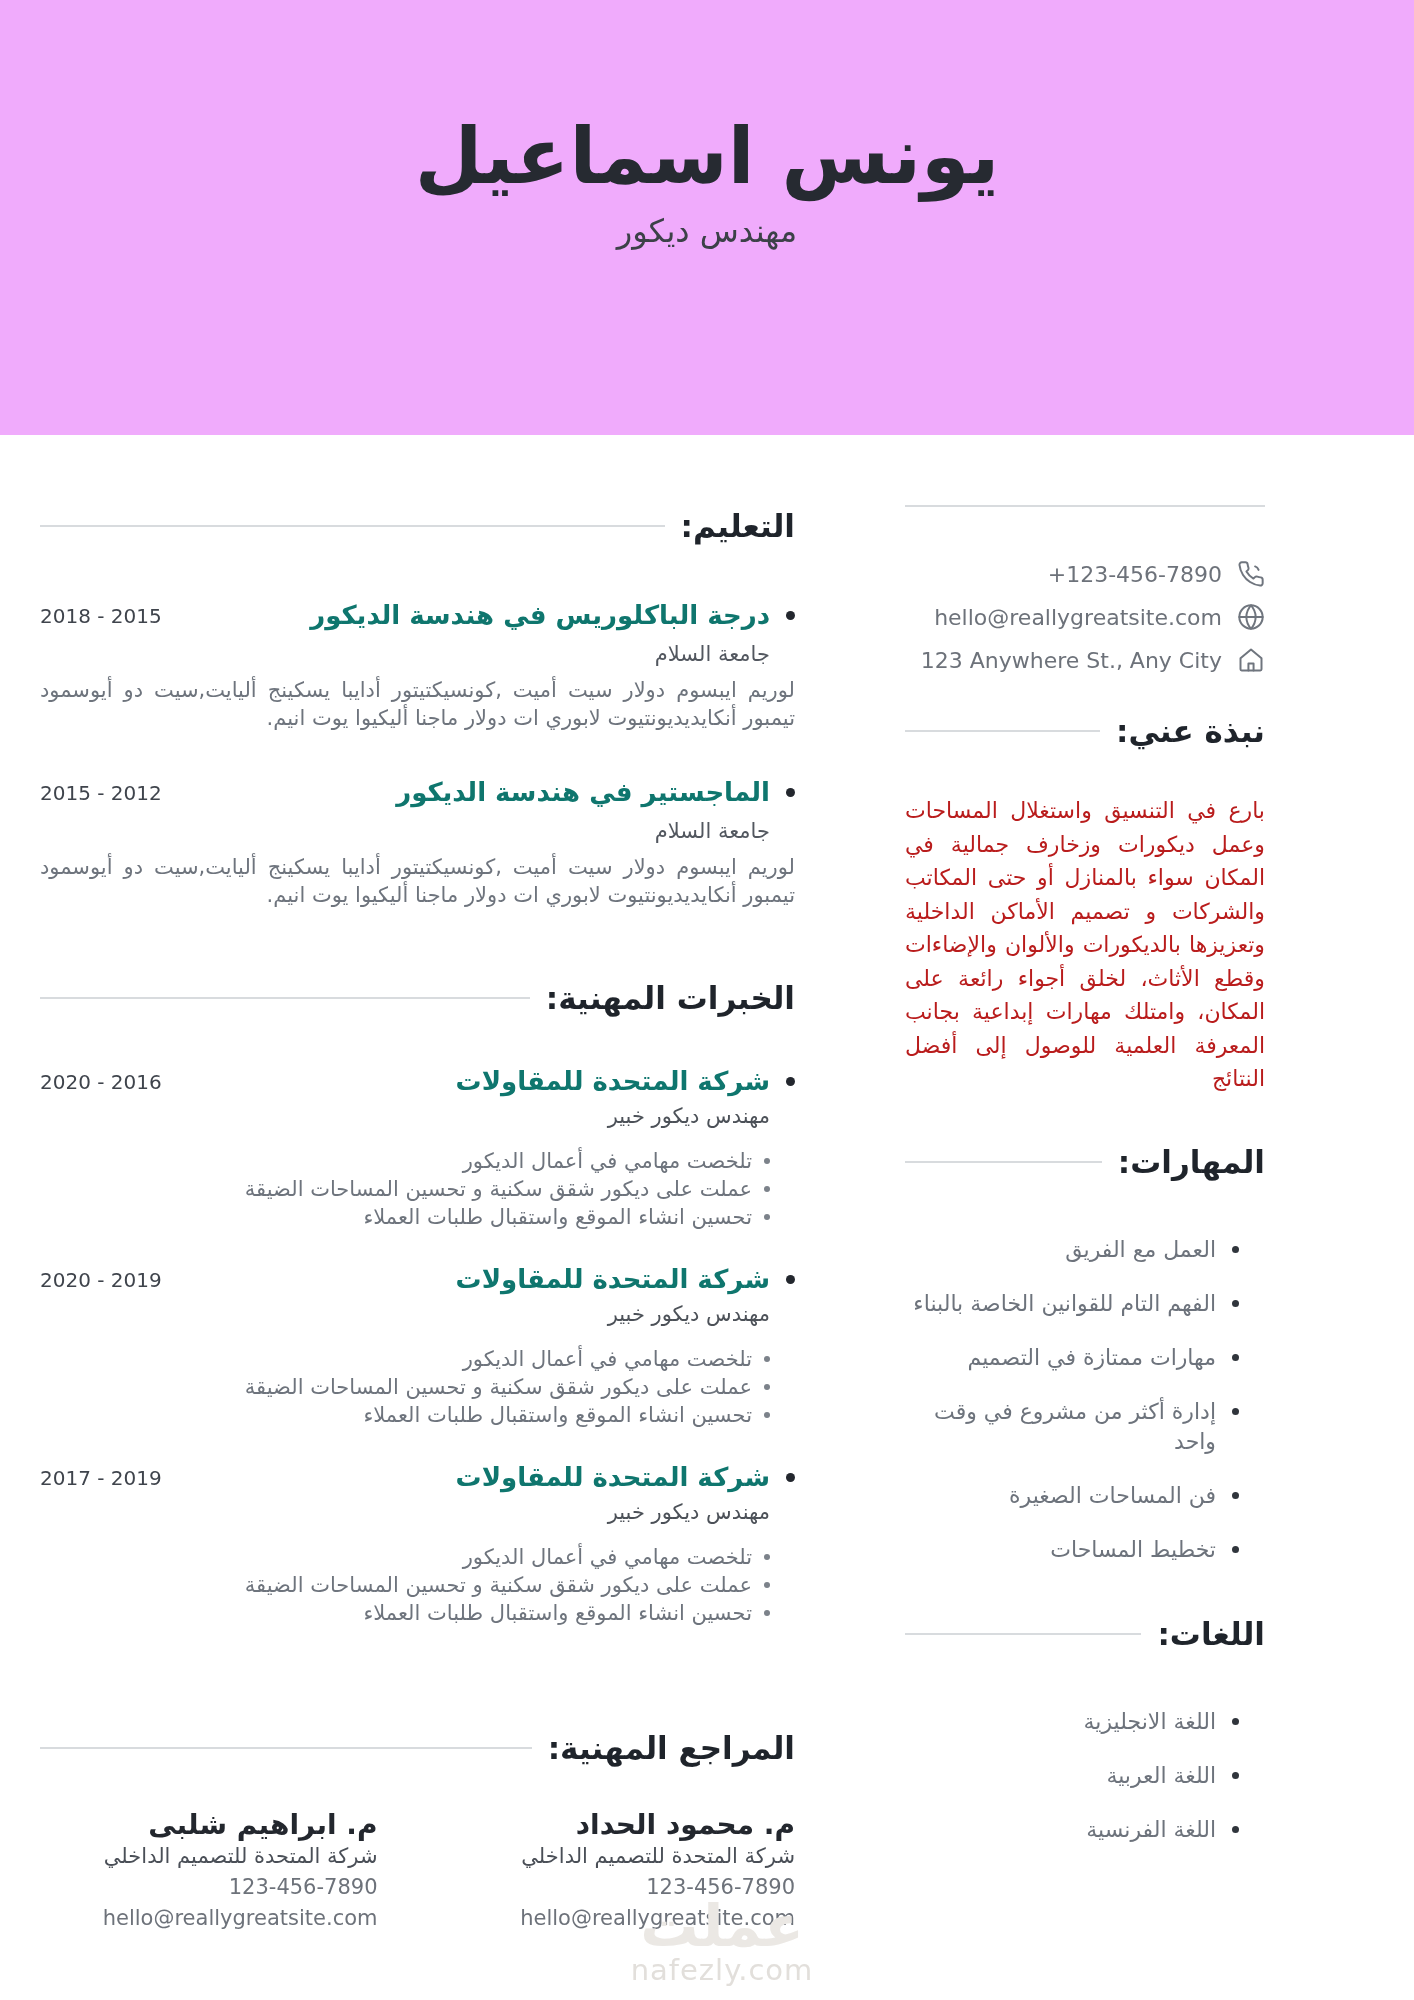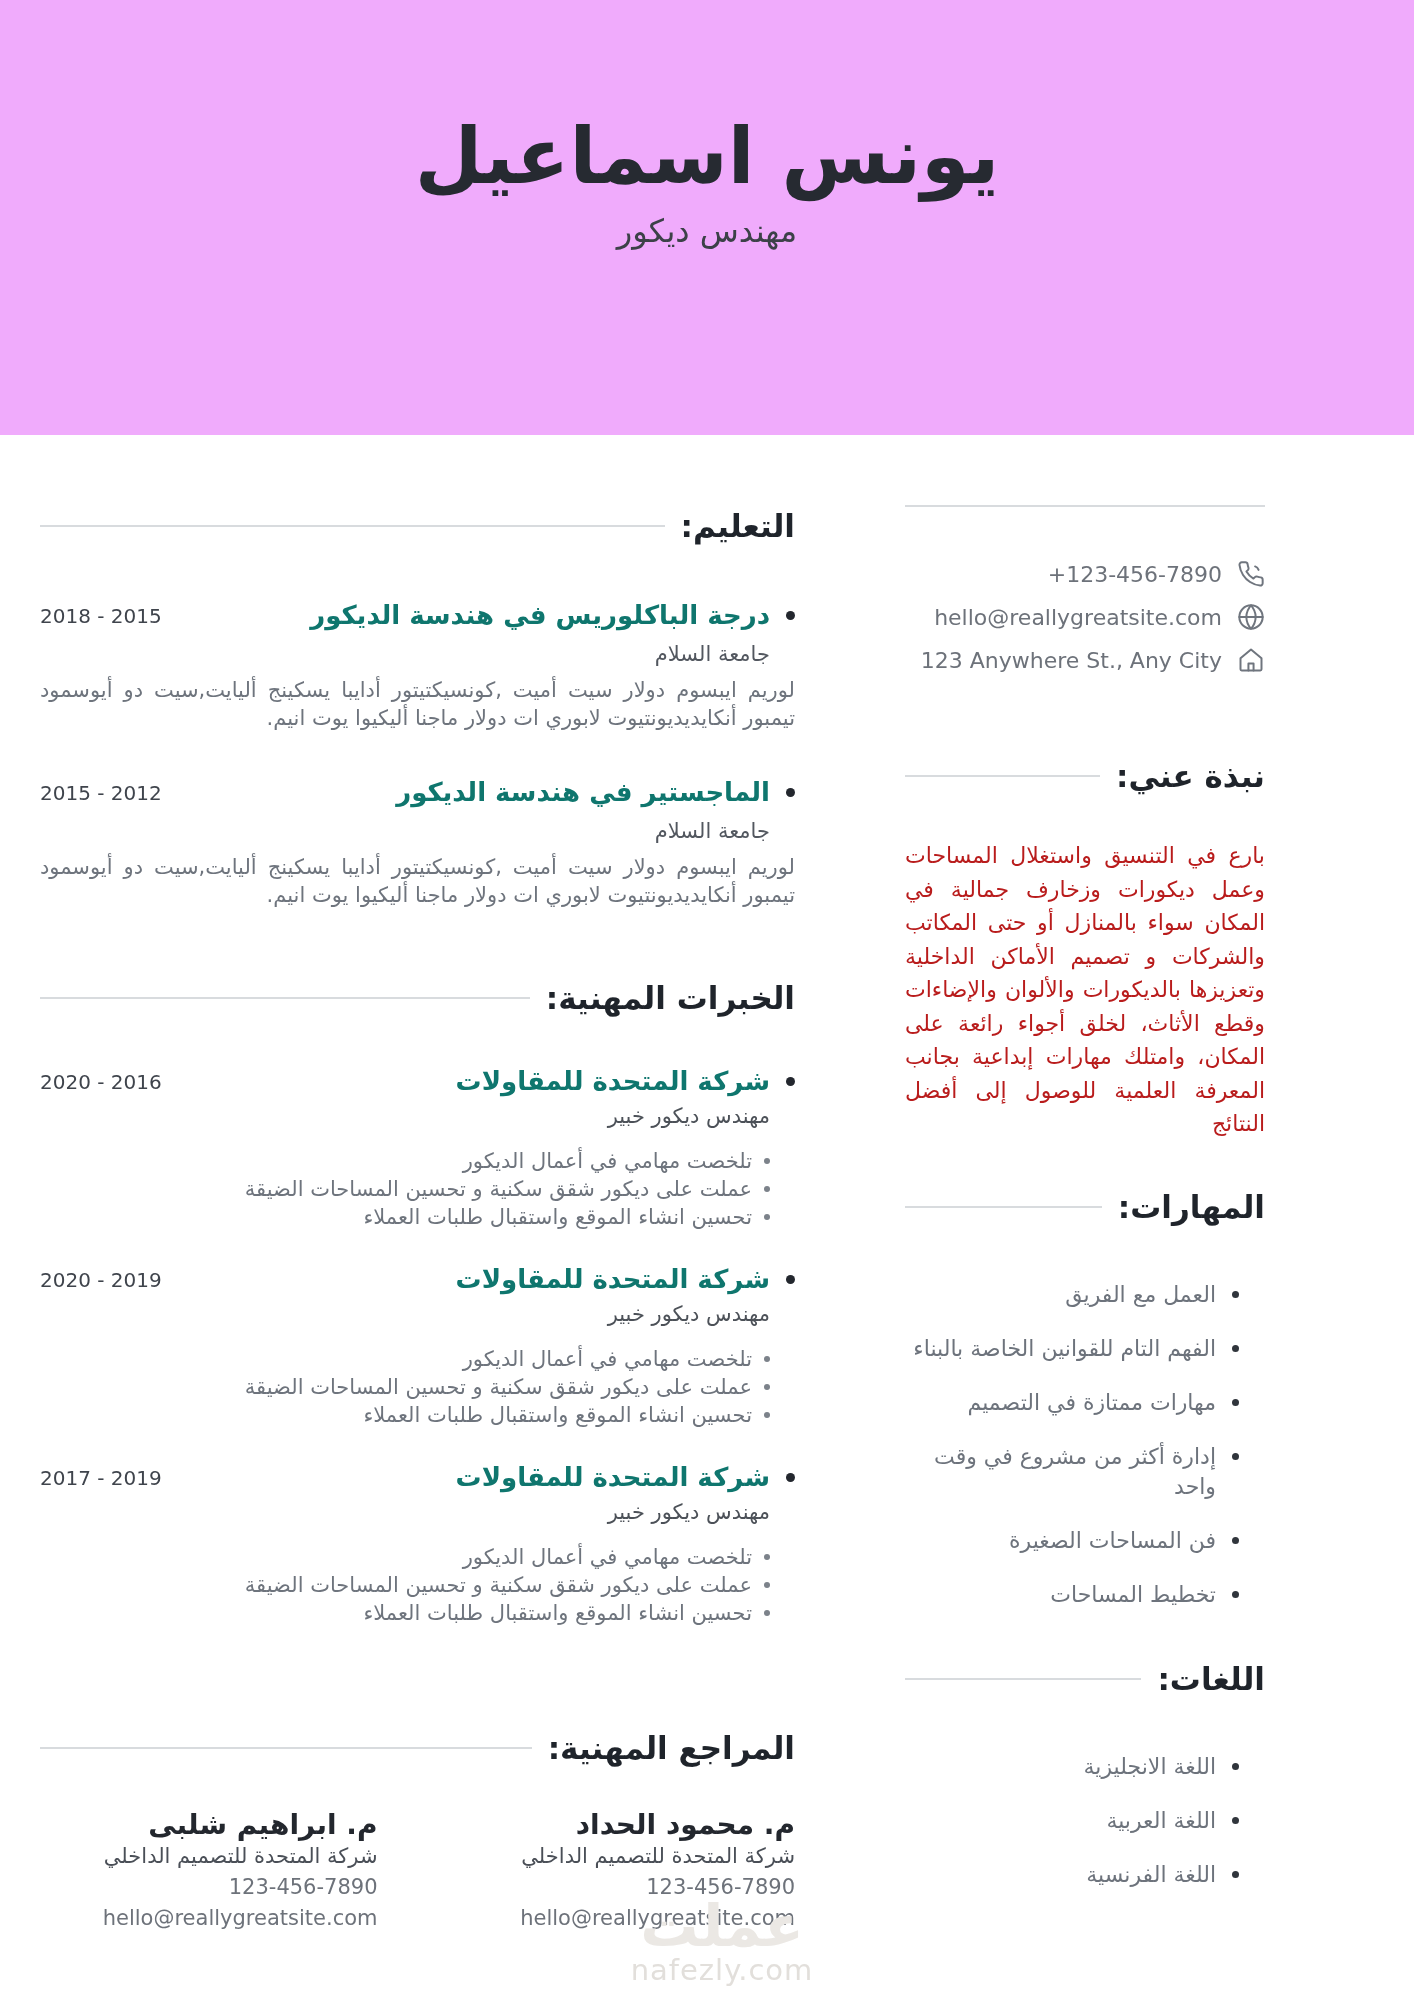--- a/index.html
+++ b/index.html
@@ -25,21 +25,21 @@
   .sec-head{display:flex;align-items:center;gap:16px;margin-bottom:52px;}
   .sec-title{font-size:31px;font-weight:bold;color:#1f242b;white-space:nowrap;line-height:42px;}
   .sec-line{flex:1;height:2px;background:#d8dbde;}
 
   
   .contact-row{display:flex;align-items:center;gap:15px;margin-bottom:13px;height:30px;}
   .contact-row svg{display:block;stroke:#6f757e;fill:none;stroke-width:1.7;stroke-linecap:round;stroke-linejoin:round;}
   .contact-value{font-size:22px;color:#6d727a;}
 
   
-  .sec-about{margin-top:80px;}
+  .sec-about{margin-top:35px;}
   .sec-about .sec-head{margin-bottom:42px;}
   .about-text{font-size:22px;line-height:33.5px;color:#b91c1c;text-align:justify;}
 
   
   .sec-skills{margin-top:45px;}
   .sec-langs{margin-top:48px;}
   .side-list{padding-right:26px;}
   .side-item{display:flex;gap:16px;align-items:flex-start;margin-bottom:24px;font-size:22px;line-height:30px;color:#6d737c;}
   .side-dot{width:7px;height:7px;border-radius:50%;background:#30353c;flex:none;margin-top:11px;}
 

